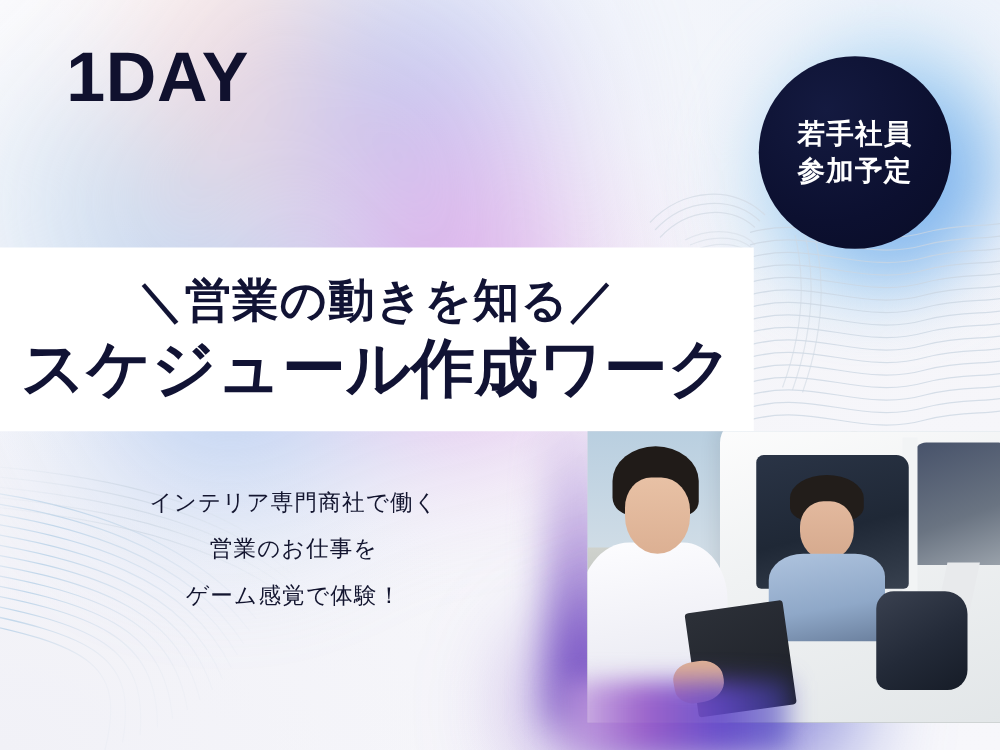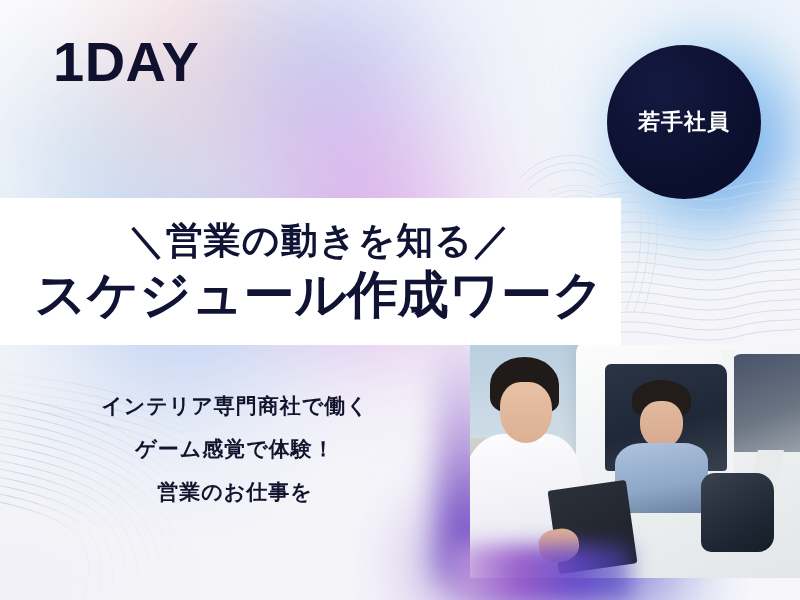--- a/index.html
+++ b/index.html
@@ -140,21 +140,20 @@
   
   .banner {
     position: absolute;
     left: 0; top: 198px;
     width: 603px; height: 147px;
     background: #ffffff;
     display: flex;
     flex-direction: column;
     align-items: center;
     justify-content: center;
-    padding-left: 18px;
   }
   .banner-line {
     display: block;
     color: #111334;
     font-weight: 700;
     white-space: nowrap;
   }
   .banner-line.b-top {
     font-size: 37px;
     letter-spacing: 1px;
@@ -170,22 +169,22 @@
   
   .lead {
     position: absolute;
     left: 20px; top: 384px;
     width: 430px;
     text-align: center;
     color: #13152f;
   }
   .lead span {
     display: block;
-    font-size: 21px;
-    font-weight: 700;
+    font-size: 18px;
+    font-weight: 400;
     letter-spacing: 1px;
     line-height: 2.05;
   }
 
   
   .photo {
     position: absolute;
     left: 470px; top: 345px;
     width: 330px; height: 233px;
     overflow: hidden;
@@ -403,31 +402,32 @@
 
   <div class="purple-edge"></div>
   <div class="purple-tail"></div>
 
   <div class="title-block">
     <span class="title-line l1">1DAY</span>
   </div>
 
   <div class="badge">
     <span>若手社員</span>
+    <span>参加予定</span>
   </div>
 
   <div class="banner">
     <span class="banner-line b-top">＼営業の動きを知る／</span>
     <span class="banner-line b-bottom">スケジュール作成ワーク</span>
   </div>
 
   <div class="lead">
     <span>インテリア専門商社で働く</span>
+    <span>営業のお仕事を</span>
     <span>ゲーム感覚で体験！</span>
-    <span>営業のお仕事を</span>
   </div>
 
   <div class="photo" title="営業社員がクリップボードを持ち、軽バンの運転席の社員と打ち合わせをしている写真">
     <div class="ph-sky"></div>
     <div class="ph-bldg"></div>
     <div class="ph-ground"></div>
     <div class="pole"></div>
     <div class="van"></div>
     <div class="van-windshield"></div>
     <div class="van-pillar"></div>

